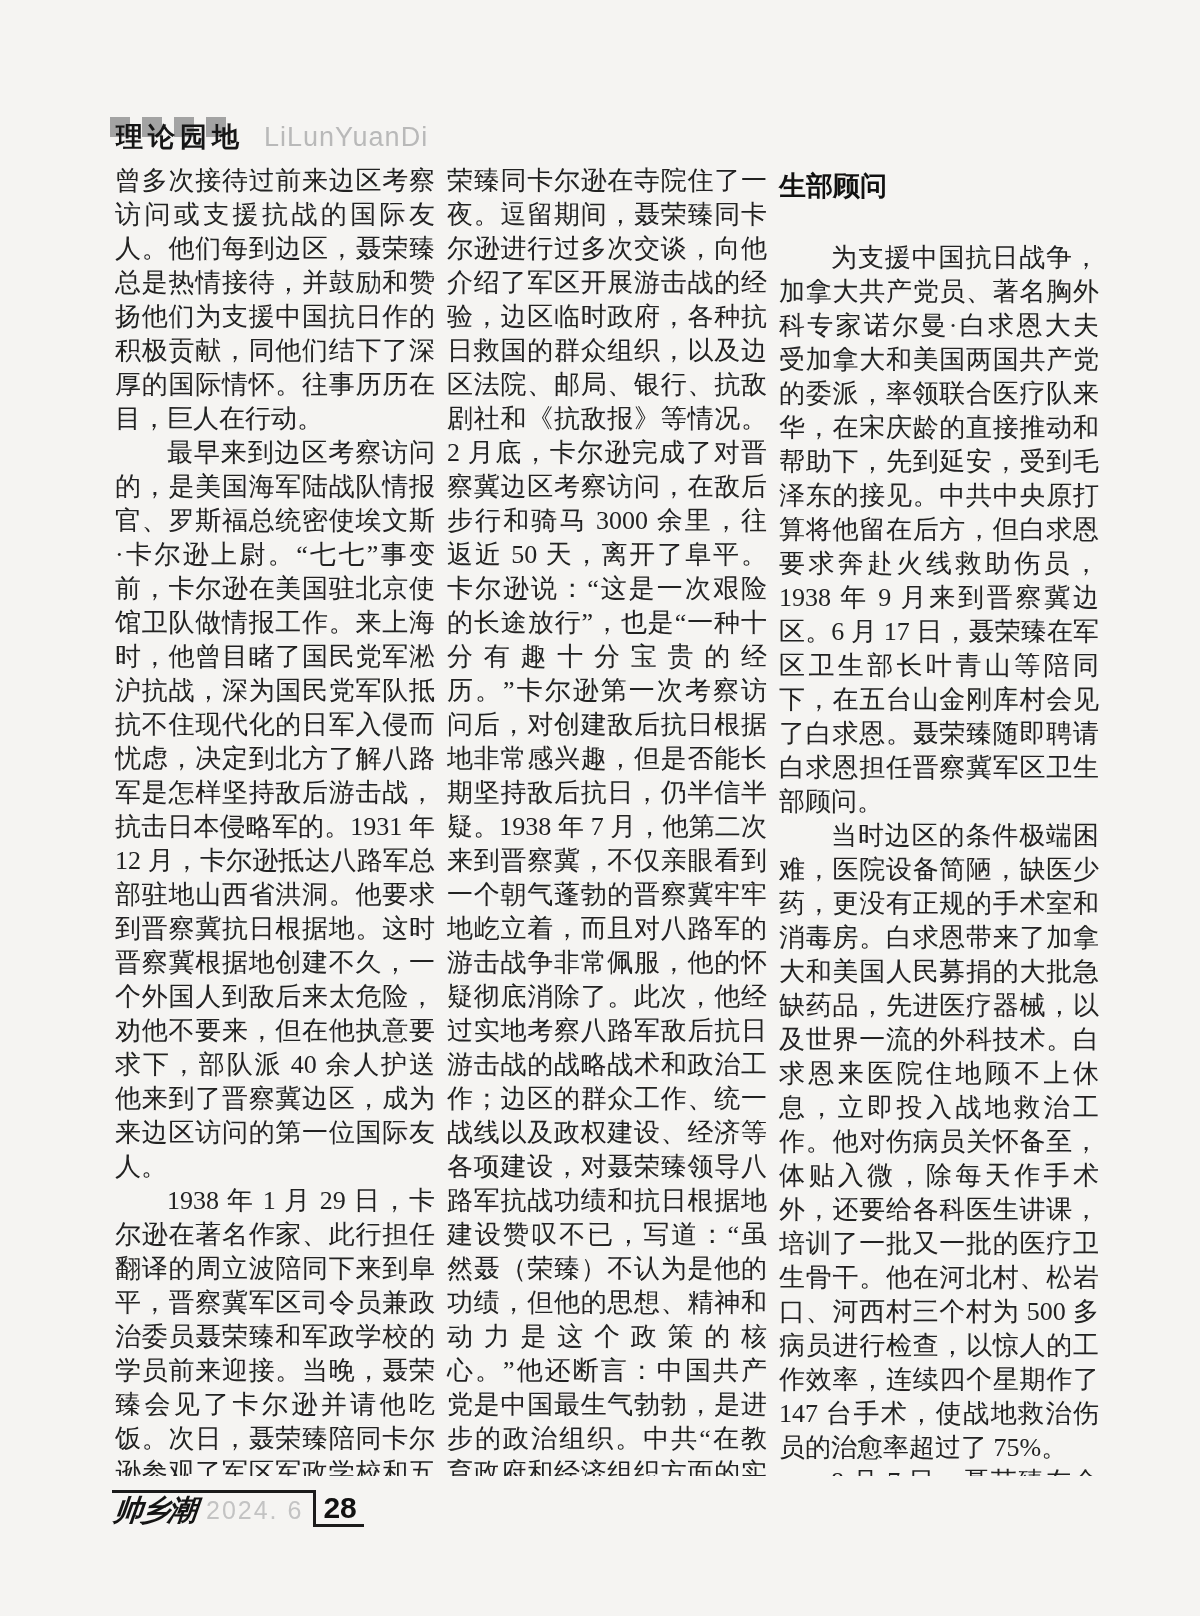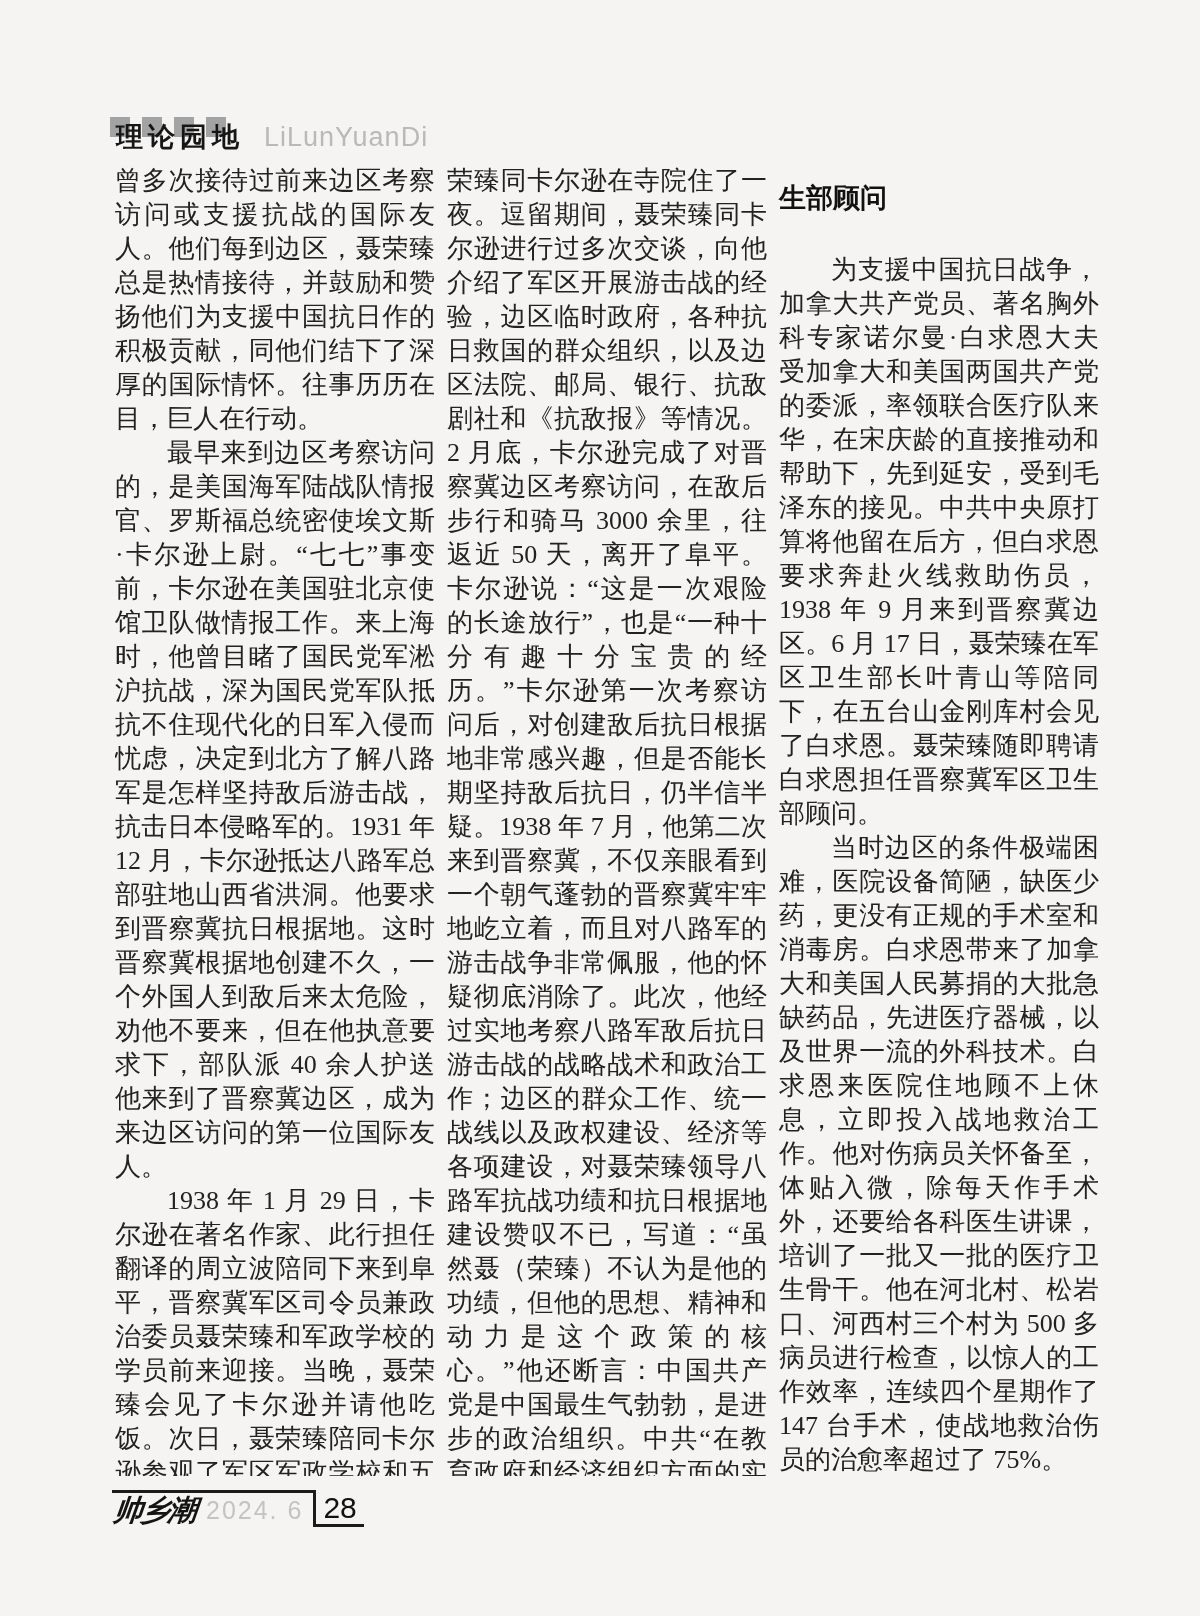--- a/index.html
+++ b/index.html
@@ -41,21 +41,21 @@
     margin:0;color:#222;
     font-family:"Liberation Serif","DejaVu Serif",serif;
   }
   .block-p.indent{text-indent:2em;}
   .block-h{
     font-family:"Liberation Sans","DejaVu Sans",sans-serif;
     font-weight:bold;font-size:27px;line-height:37px;text-align:justify;
     color:#111;margin:20px 0 16px 0;
   }
   .block-h.indent{text-indent:2em;}
-  .col .block-h:first-child{margin-top:16px;margin-bottom:36px;}
+  .col .block-h:first-child{margin-top:4px;margin-bottom:36px;}
   
   .page-footer{
     position:absolute;left:112px;top:1490px;
     display:flex;align-items:flex-start;
   }
   .footer-box{
     border-top:3px solid #1b1b1b;border-right:3px solid #1b1b1b;
     height:33px;display:flex;align-items:center;
     padding:1px 10px 0 2px;
   }
@@ -65,21 +65,21 @@
     letter-spacing:-2px;transform:skewX(-6deg);
   }
   .footer-issue{
     font-family:"Liberation Sans","DejaVu Sans",sans-serif;
     font-size:25px;color:#c3c3c3;margin-left:11px;letter-spacing:2px;
   }
   .footer-page{
     border-bottom:3px solid #1b1b1b;height:33px;
     display:flex;align-items:center;padding:1px 7px 0 7px;
     font-family:"Liberation Sans","DejaVu Sans",sans-serif;
-    font-weight:normal;font-size:30px;color:#111;
+    font-weight:bold;font-size:30px;color:#111;
   }
 </style>
 </head>
 <body>
 
 <div class="page-header">
   <div class="badge">
       <span class="badge-char"><span class="sq"></span><span class="ch">理</span></span>
       <span class="badge-char"><span class="sq"></span><span class="ch">论</span></span>
       <span class="badge-char"><span class="sq"></span><span class="ch">园</span></span>

